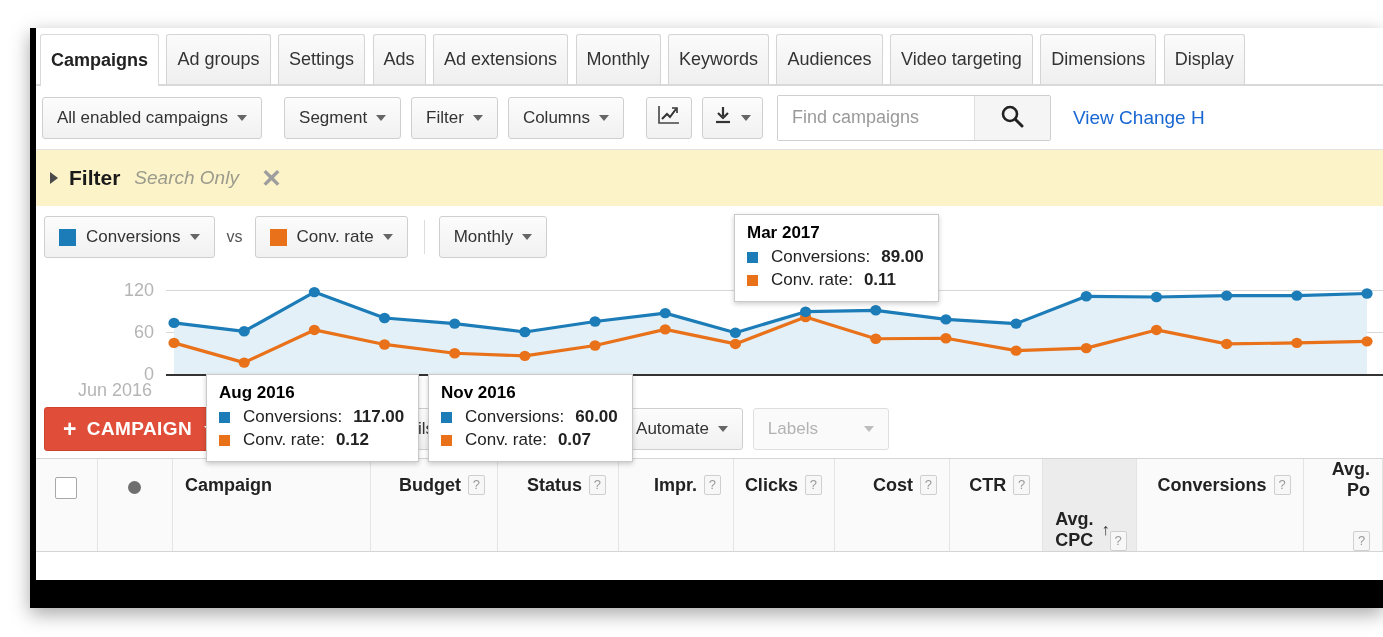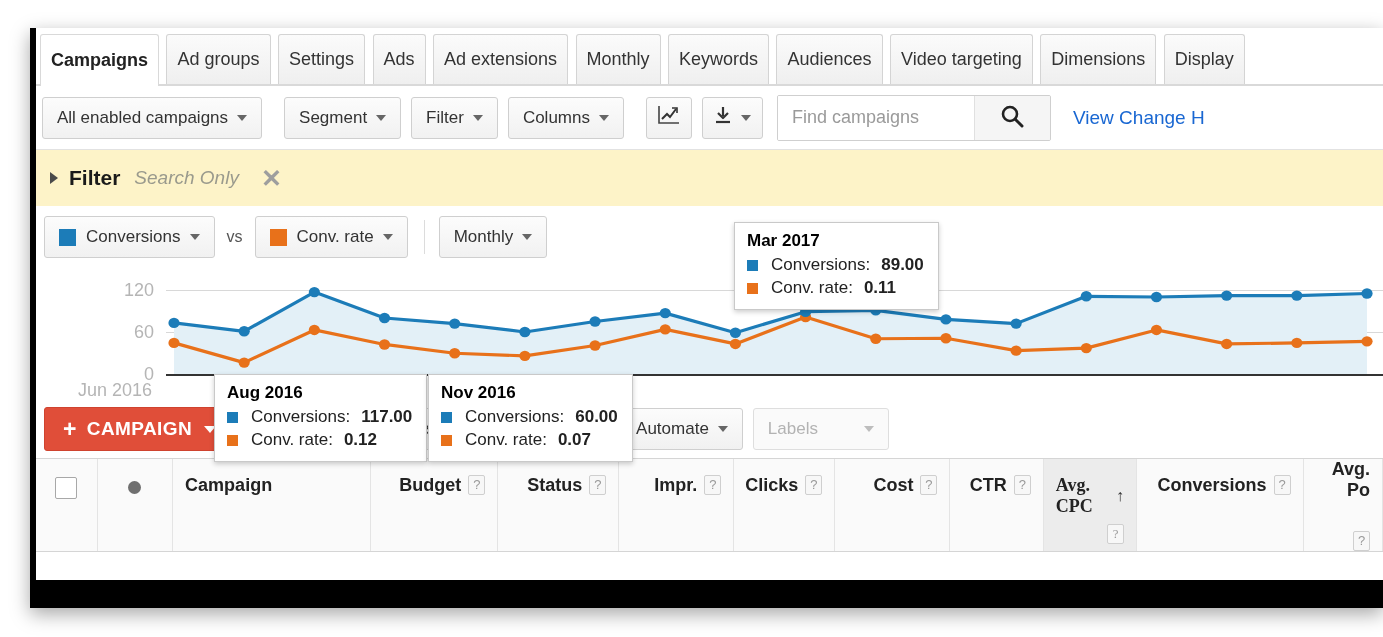--- a/index.html
+++ b/index.html
@@ -456,21 +456,21 @@
           <ellipse cx="779.9411764705883" cy="43.4" rx="5.6" ry="5.2" fill="#1c7cb8"></ellipse>
           <ellipse cx="850.1176470588235" cy="47.60000000000001" rx="5.6" ry="5.2" fill="#1c7cb8"></ellipse>
           <ellipse cx="920.2941176470588" cy="20.299999999999997" rx="5.6" ry="5.2" fill="#1c7cb8"></ellipse>
           <ellipse cx="990.4705882352941" cy="21" rx="5.6" ry="5.2" fill="#1c7cb8"></ellipse>
           <ellipse cx="1060.6470588235295" cy="19.599999999999994" rx="5.6" ry="5.2" fill="#1c7cb8"></ellipse>
           <ellipse cx="1130.8235294117646" cy="19.599999999999994" rx="5.6" ry="5.2" fill="#1c7cb8"></ellipse>
           <ellipse cx="1201" cy="17.5" rx="5.6" ry="5.2" fill="#1c7cb8"></ellipse>
         </svg>
     </div>
 
-    <div class="tooltip" id="tt-aug" style="left: 178px; top: 106px;">
+    <div class="tooltip" id="tt-aug" style="left: 170px; top: 106px;">
       <div class="tt-title">Aug 2016</div>
       <div class="tt-row">
         <span class="tt-sq s-blue" style="background: rgb(28, 124, 184);"></span>
         <span>Conversions:</span>
         <span class="tt-val">117.00</span>
       </div>
       <div class="tt-row">
         <span class="tt-sq s-orange" style="background: rgb(232, 113, 26);"></span>
         <span>Conv. rate:</span>
         <span class="tt-val">0.12</span>
@@ -484,21 +484,21 @@
         <span>Conversions:</span>
         <span class="tt-val">60.00</span>
       </div>
       <div class="tt-row">
         <span class="tt-sq s-orange" style="background: rgb(232, 113, 26);"></span>
         <span>Conv. rate:</span>
         <span class="tt-val">0.07</span>
       </div>
     </div>
 
-    <div class="tooltip" id="tt-mar" style="left: 698px; top: -54px; margin-top: 8px;">
+    <div class="tooltip" id="tt-mar" style="left: 698px; top: -54px;">
       <div class="tt-title">Mar 2017</div>
       <div class="tt-row">
         <span class="tt-sq s-blue" style="background: rgb(28, 124, 184);"></span>
         <span>Conversions:</span>
         <span class="tt-val">89.00</span>
       </div>
       <div class="tt-row">
         <span class="tt-sq s-orange" style="background: rgb(232, 113, 26);"></span>
         <span>Conv. rate:</span>
         <span class="tt-val">0.11</span>
@@ -560,21 +560,21 @@
       <span class="qm">?</span>
     </div>
     <div class="th num" style="width:116px">
       <span class="hdrtext">Cost</span>
       <span class="qm">?</span>
     </div>
     <div class="th num" style="width:94px">
       <span class="hdrtext">CTR</span>
       <span class="qm">?</span>
     </div>
-    <div class="th sorted" style="width:94px;flex-direction:column;align-items:flex-end;font-family:Liberation Serif, serif;">
+    <div class="th sorted" style="width:94px;flex-direction:row;align-items:flex-end;">
       <div style="display:flex;align-items:center;">
         <span class="hdrtext">Avg. CPC</span>
         <span class="sortarrow">↑</span>
       </div>
       <span class="qm" style="margin-left:0;margin-top:7px;">?</span>
     </div>
     <div class="th num" style="width:168px">
       <span class="hdrtext">Conversions</span>
       <span class="qm">?</span>
     </div>

